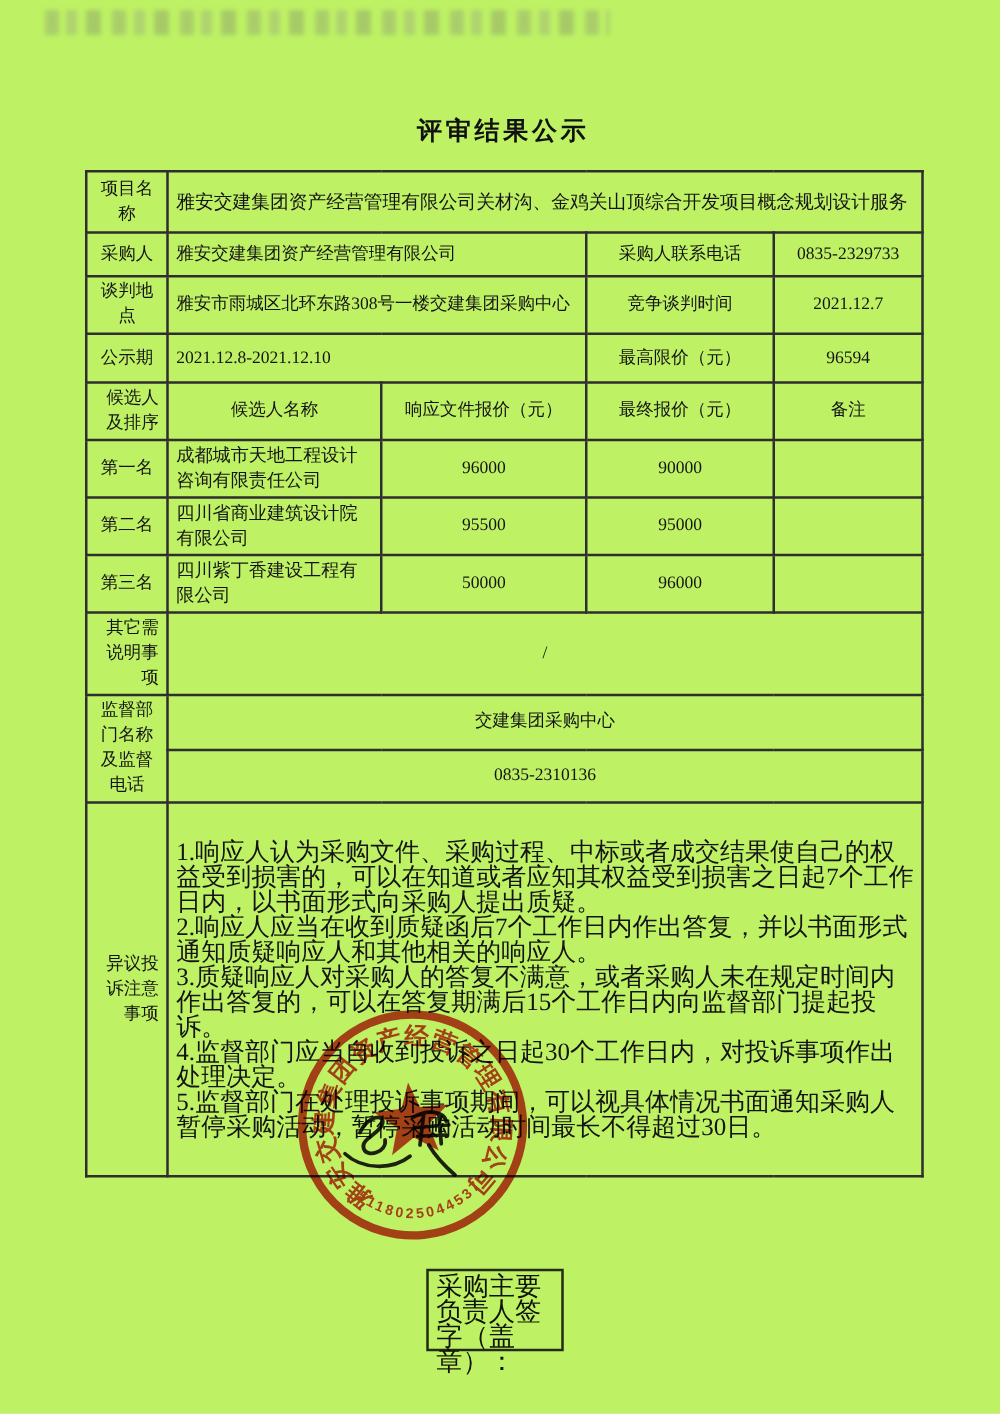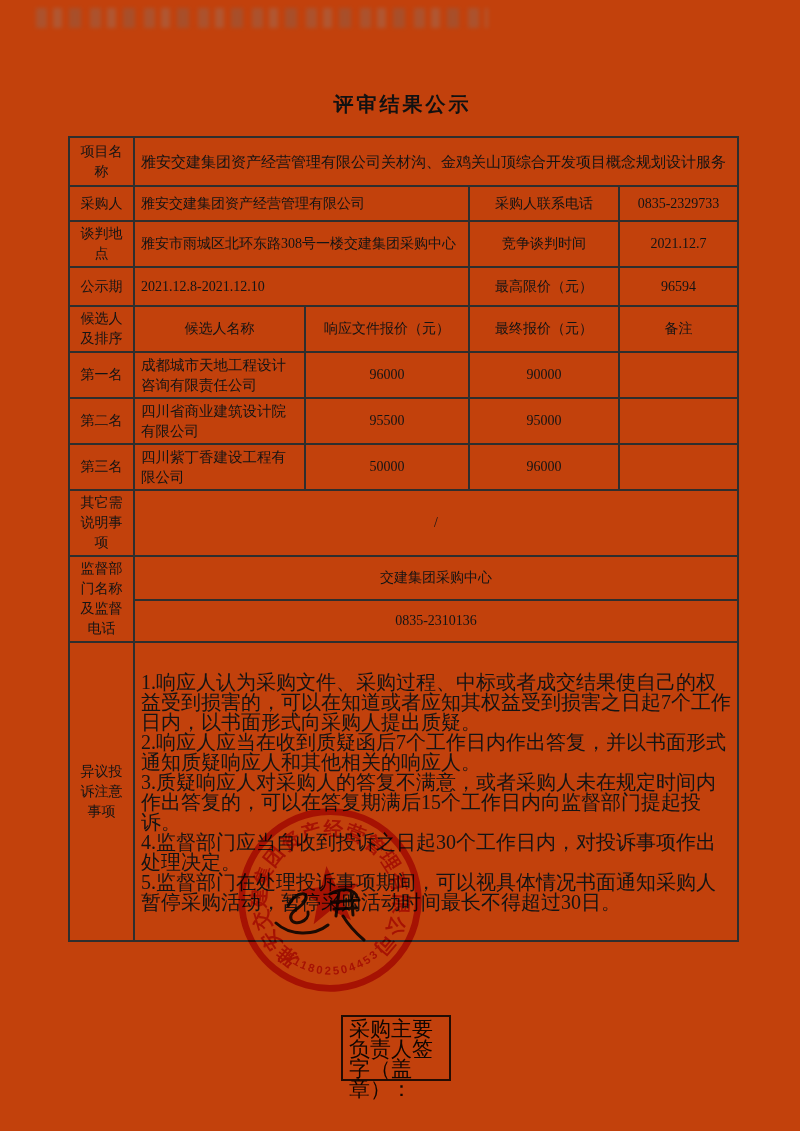--- a/index.html
+++ b/index.html
@@ -1,19 +1,19 @@
 <!DOCTYPE html>
 <html><head>
 <meta charset="utf-8">
 <style>
   * { margin:0; padding:0; box-sizing:border-box; }
   html,body { background:#e8e8e8; }
   .page {
     position:relative; width:800px; height:1131px; margin:0 auto;
-    background:#c2410c; overflow:hidden;
+    background:#bef264; overflow:hidden;
     font-family:"Liberation Serif","DejaVu Serif",serif; color:#141414;
   }
   
   .ghost {
     position:absolute; left:36px; top:8px; width:452px; height:20px;
     opacity:.30; filter:blur(2.3px);
     background:repeating-linear-gradient(90deg,
       #7b7b7b 0 11px, transparent 11px 17px,
       #8a8a8a 17px 26px, transparent 26px 33px,
       #6f6f6f 33px 45px, transparent 45px 54px);
@@ -25,21 +25,21 @@
   }
   table.doc {
     position:absolute; left:68px; top:136px; width:669px;
     border-collapse:collapse; table-layout:fixed; font-size:14px;
   }
   table.doc td {
     border:2px solid #2e2e2e; vertical-align:middle;
     padding:2px 6px; line-height:20px; word-break:break-all;
   }
   td.lab   { text-align:center; padding:2px 3px; }
-  td.labw  { text-align:center; padding:2px 4px; line-height:19px; }
+  td.labw  { text-align:right; padding:2px 4px; line-height:19px; }
   td.labc  { text-align:center; padding:2px 2px; line-height:19px;margin-left:10px; }
   td.c     { text-align:center; }
   td.proj  { font-size:15px; padding:2px 14px 2px 9px; line-height:22px; }
   td.name  { font-size:14.5px; padding:2px 7px; line-height:20px; }
   td.obj   {
     vertical-align:top; padding:66px 10px 18px 8px;
     font-size:20px; line-height:22.4px;
   }
   td.sig   { font-size:21px; padding:2px 2px; }
   

